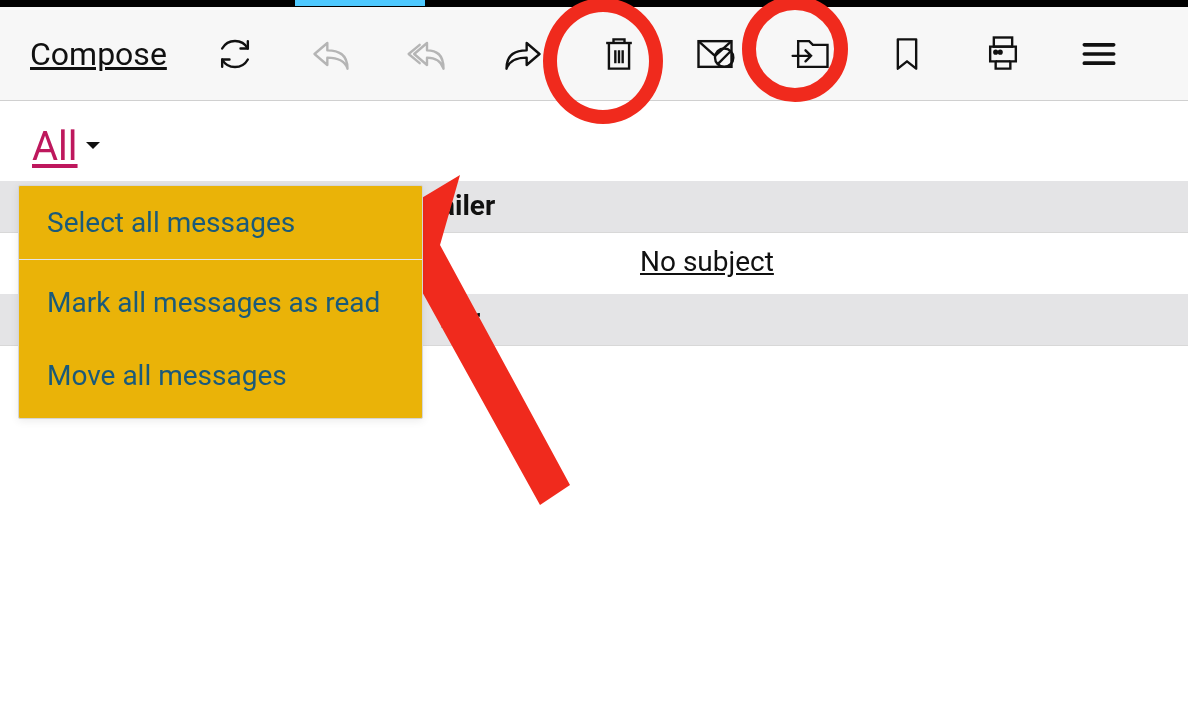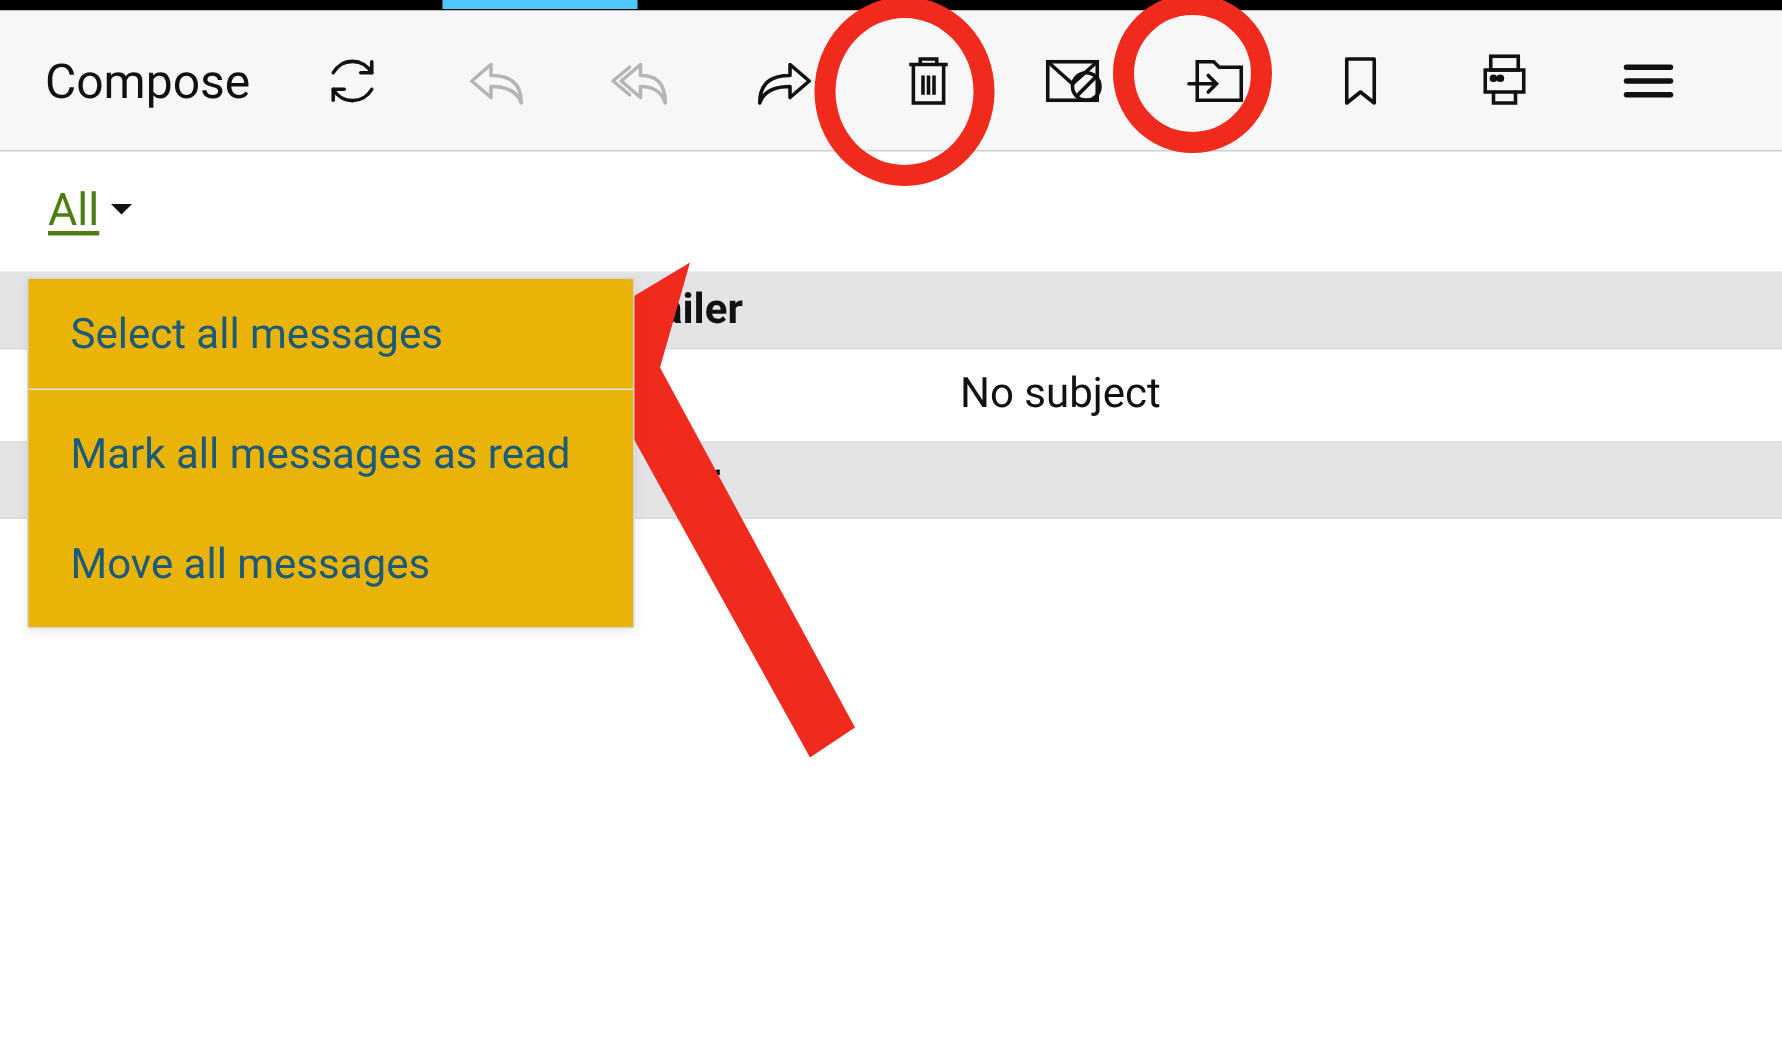--- a/index.html
+++ b/index.html
@@ -40,20 +40,21 @@
       background: #f7f7f7;
       display: flex;
       align-items: center;
       border-bottom: 1px solid #d0d0d0;
       padding-left: 30px;
     }
     .compose {
       font-size: 32px;
       color: #111;
       margin-right: 44px;
+      text-decoration: underline;
     }
     .toolbar-icons {
       display: flex;
       align-items: center;
       gap: 48px;
     }
     .tool-icon {
       width: 48px;
       height: 48px;
       display: flex;
@@ -73,22 +74,22 @@
     .filter-row {
       position: absolute;
       top: 115px;
       left: 28px;
       display: flex;
       align-items: center;
       gap: 6px;
       padding: 8px 4px;
     }
     .filter-label {
-      font-size: 30px;
-      color: #4d7c0f;
+      font-size: 40px;
+      color: #be185d;
       text-decoration: underline;
       text-underline-offset: 4px;
     }
     .filter-caret svg {
       width: 18px;
       height: 14px;
     }
     .dropdown {
       position: absolute;
       top: 185px;
@@ -128,20 +129,21 @@
       font-size: 28px;
       font-weight: 700;
       color: #111;
       border-bottom: 1px solid #d8d8d8;
     }
     .message-subject {
       background: #fff;
       padding: 12px 20px 16px 640px;
       font-size: 28px;
       color: #111;
+      text-decoration: underline;
     }
     .red-circle {
       position: absolute;
       border: 14px solid #f02a1d;
       border-radius: 50%;
       pointer-events: none;
       z-index: 5;
     }
     .circle1 {
       top: -2px;

